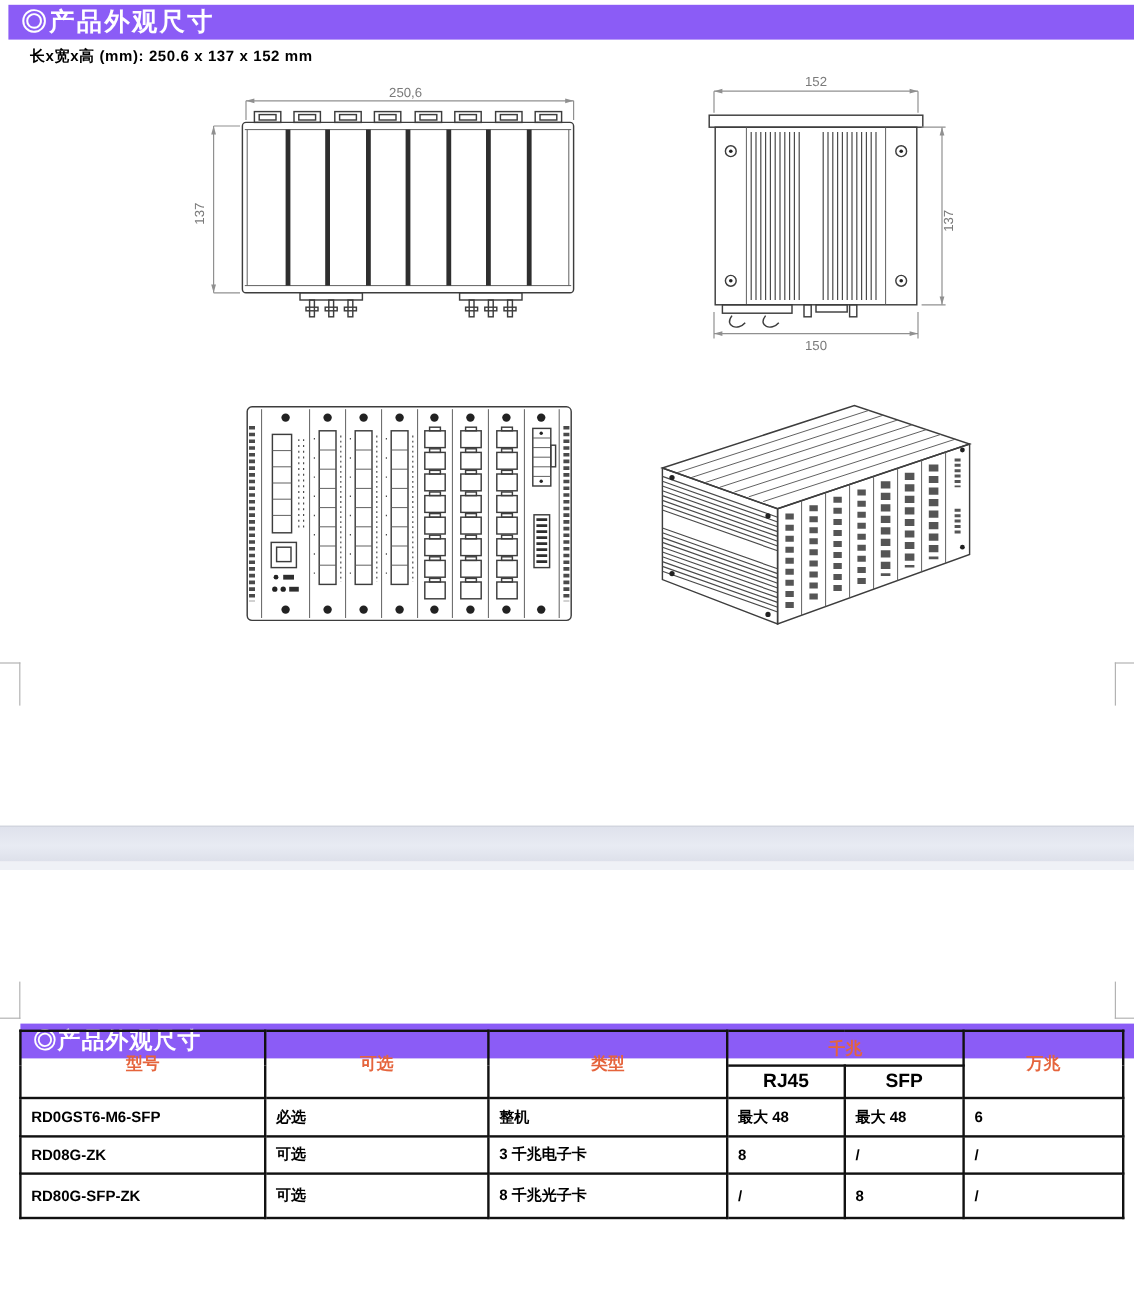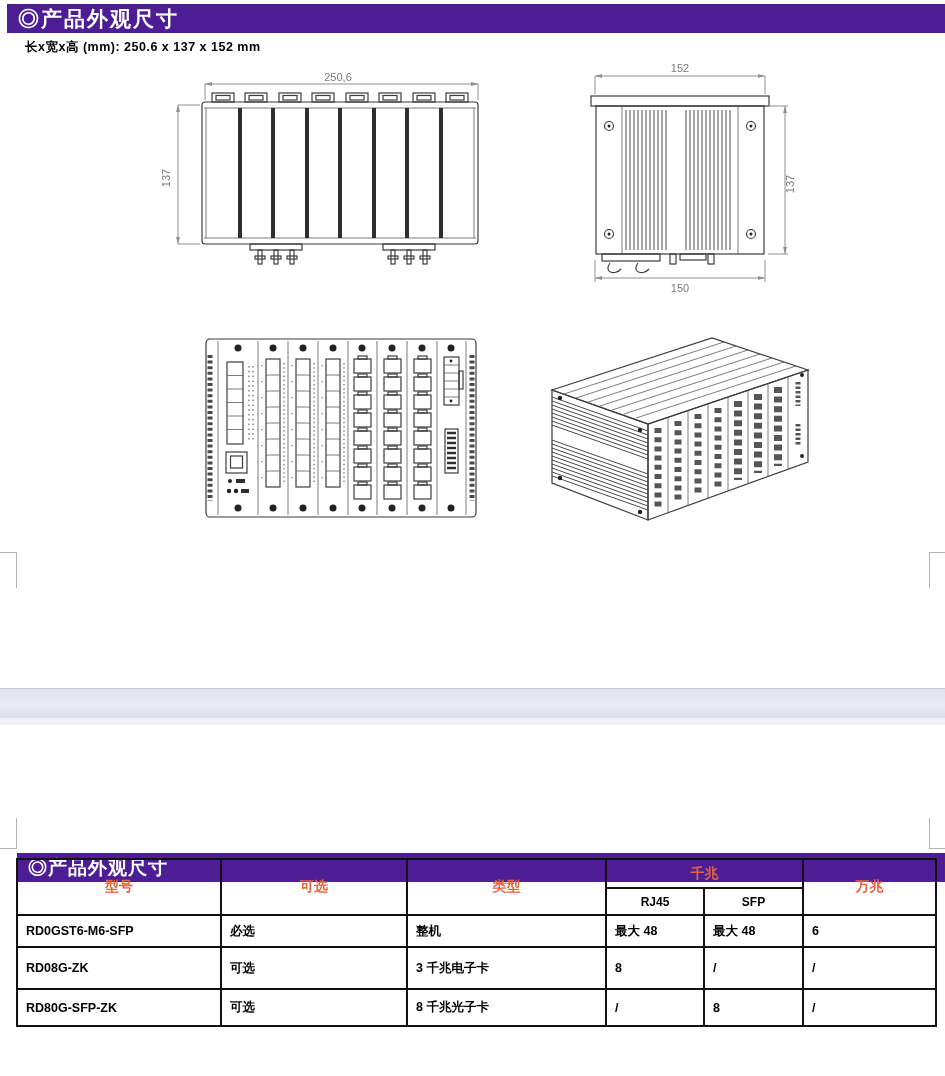--- a/index.html
+++ b/index.html
@@ -2,21 +2,21 @@
 <html><head>
 <meta charset="utf-8">
 <style>
   html,body{margin:0;padding:0;}
   body{
     width:945px;height:1076px;position:relative;overflow:hidden;
     background:#ffffff;
     font-family:"Liberation Sans",sans-serif;
   }
   .section-bar{
-    position:absolute;right:0;height:29px;background:#4c1d95;color:#ffffff;
+    position:absolute;right:0;height:29px;background:#8b5cf6;color:#ffffff;
     font-weight:bold;line-height:29px;padding-left:11px;white-space:nowrap;
   }
   .bar1{left:7px;top:4px;font-size:21px;letter-spacing:2px;}
   .bar2{left:17px;top:853px;font-size:19px;letter-spacing:1px;}
   .dims-note{
     position:absolute;left:25px;top:39px;font-size:12.5px;font-weight:bold;color:#000;
     letter-spacing:0.5px;
   }
   svg{position:absolute;}
   .svg-topview{left:130px;top:72px;}
@@ -43,21 +43,21 @@
   .cB-r{left:929px;top:818px;height:30px;border-bottom:1px solid #b3b3b3;border-left:1px solid #b3b3b3;}
   
   table.order{
     position:absolute;left:16px;top:858px;width:919px;
     border-collapse:collapse;table-layout:fixed;
   }
   table.order th,table.order td{
     border:2px solid #111;vertical-align:middle;overflow:hidden;white-space:nowrap;
   }
   table.order th{color:#e5643c;font-size:14px;font-weight:bold;text-align:center;}
-  table.order th.sub{color:#000;font-size:12px;margin-top:24px;}
+  table.order th.sub{color:#000;font-size:16px;margin-top:24px;}
   table.order td{font-size:12.5px;font-weight:bold;color:#000000;text-align:left;padding-left:8px;}
 </style>
 </head>
 <body>
 
 <div class="section-bar bar1">◎产品外观尺寸</div>
 
 <div class="dims-note">长x宽x高 (mm): 250.6 x 137 x 152 mm</div>
 
 <svg class="svg-topview" width="375" height="215" viewBox="0 0 375 215">
@@ -394,21 +394,21 @@
     <th class="sub">SFP</th>
   </tr>
   <tr style="height:32px">
     <td>RD0GST6-M6-SFP</td>
     <td>必选</td>
     <td>整机</td>
     <td>最大 48</td>
     <td>最大 48</td>
     <td>6</td>
   </tr>
-  <tr style="height:42px">
+  <tr style="height:31px">
     <td>RD08G-ZK</td>
     <td>可选</td>
     <td>3 千兆电子卡</td>
     <td>8</td>
     <td>/</td>
     <td>/</td>
   </tr>
   <tr style="height:37px">
     <td>RD80G-SFP-ZK</td>
     <td>可选</td>

